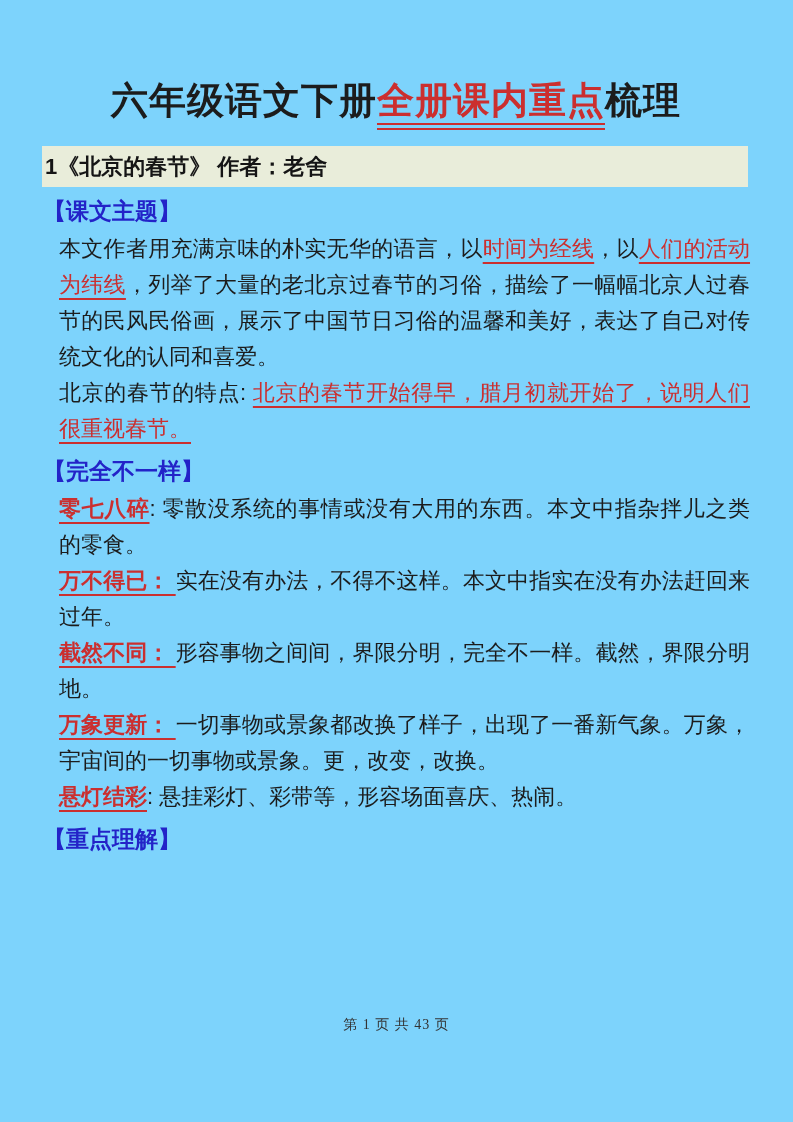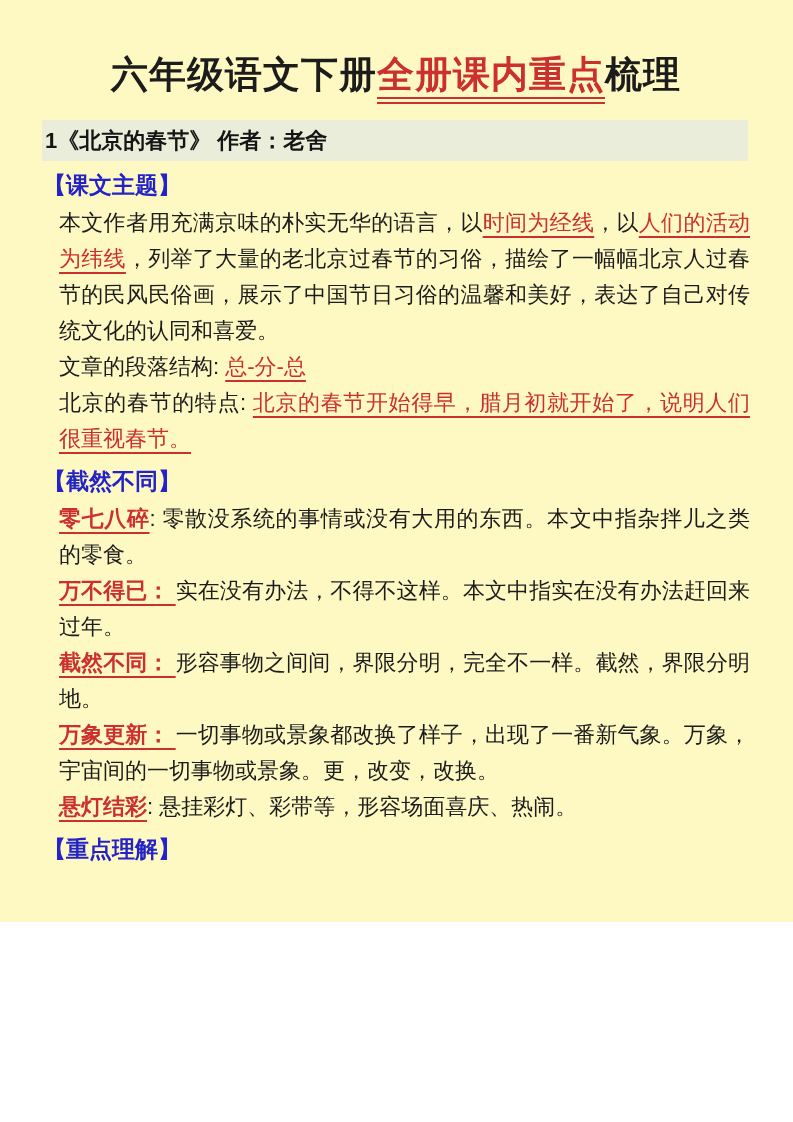--- a/index.html
+++ b/index.html
@@ -5,22 +5,22 @@
   :root{
     --red:#cb2f2f;
     --blue:#2323c8;
     --ink:#1c1c1c;
     --barbg:#e9edda;
   }
   *{margin:0;padding:0;box-sizing:border-box;}
   html,body{background:#ffffff;}
   body{font-family:"Liberation Sans","DejaVu Sans",sans-serif;color:var(--ink);}
   .page{
-    width:793px;height:922px;margin:0 auto;background:#fef9c3;
-    padding:50px 43px 0 42px;overflow:hidden;position:relative;
+    width:793px;height:1122px;margin:0 auto;background:#7dd3fc;
+    padding:76px 43px 0 42px;overflow:hidden;position:relative;
   }
   
   .doc-title{
     text-align:center;font-size:37px;font-weight:bold;line-height:1.35;
     letter-spacing:1px;color:#111;
   }
   .doc-title .seg-rd{
     color:var(--red);
     border-bottom:7px double var(--red);
     padding-bottom:2px;
@@ -72,25 +72,24 @@
   <h1 class="doc-title"><span class="seg-n">六年级语文下册</span><span class="seg-rd">全册课内重点</span><span class="seg-n">梳理</span></h1>
 
   <div class="lesson-bar">
     <span>1《北京的春节》 作者：老舍</span>
   </div>
 
   <h2 class="sec-heading">【课文主题】</h2>
 
   <div class="block">
     <p class="para"><span class="seg-n">本文作者用充满京味的朴实无华的语言，以</span><span class="seg-r">时间为经线</span><span class="seg-n">，以</span><span class="seg-r">人们的活动为纬线</span><span class="seg-n">，列举了大量的老北京过春节的习俗，描绘了一幅幅北京人过春节的民风民俗画，展示了中国节日习俗的温馨和美好，表达了自己对传统文化的认同和喜爱。</span></p>
-    <p class="para"><span class="seg-n">文章的段落结构: </span><span class="seg-r">总-分-总</span></p>
     <p class="para"><span class="seg-n">北京的春节的特点: </span><span class="seg-r">北京的春节开始得早，腊月初就开始了，说明人们很重视春节。 </span></p>
   </div>
 
-  <h2 class="sec-heading">【截然不同】</h2>
+  <h2 class="sec-heading">【完全不一样】</h2>
 
   <div class="block">
     <p class="para"><span class="seg-rb">零七八碎</span><span class="seg-n">: </span><span class="seg-n">零散没系统的事情或没有大用的东西。本文中指杂拌儿之类的零食。</span></p>
     <p class="para"><span class="seg-rb">万不得已： </span><span class="seg-n">实在没有办法，不得不这样。本文中指实在没有办法赶回来过年。</span></p>
     <p class="para"><span class="seg-rb">截然不同： </span><span class="seg-n">形容事物之间间，界限分明，完全不一样。截然，界限分明地。</span></p>
     <p class="para"><span class="seg-rb">万象更新： </span><span class="seg-n">一切事物或景象都改换了样子，出现了一番新气象。万象，宇宙间的一切事物或景象。更，改变，改换。</span></p>
     <p class="para"><span class="seg-rb">悬灯结彩</span><span class="seg-n">: </span><span class="seg-n">悬挂彩灯、彩带等，形容场面喜庆、热闹。</span></p>
   </div>
 
   <h2 class="sec-heading">【重点理解】</h2>

